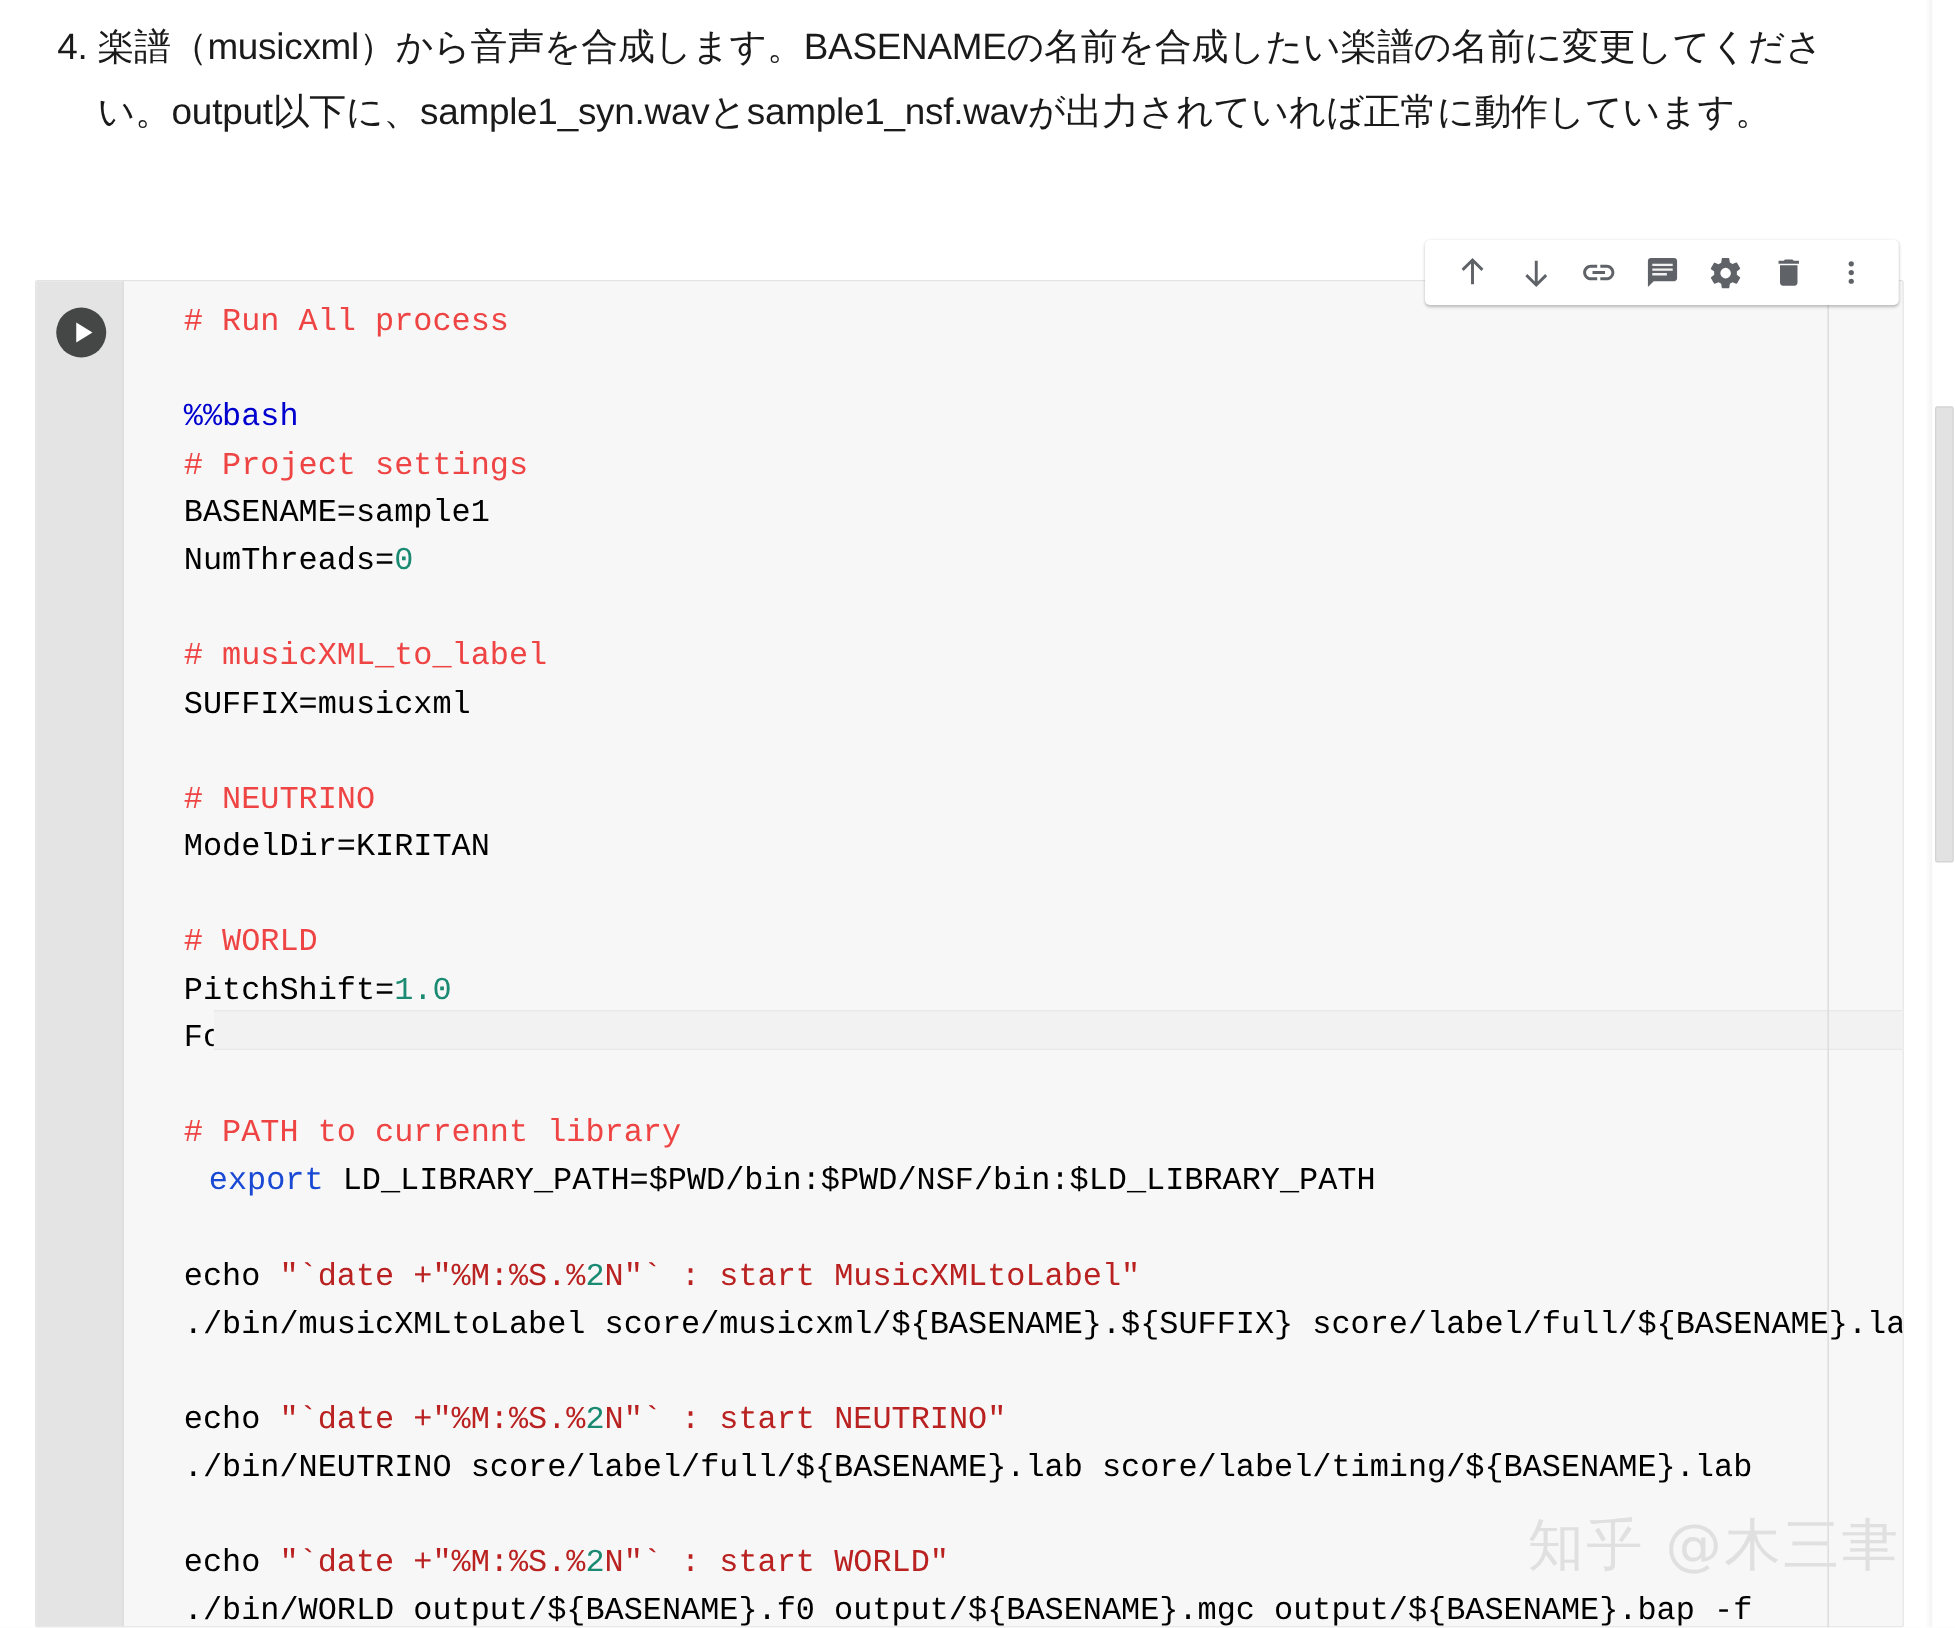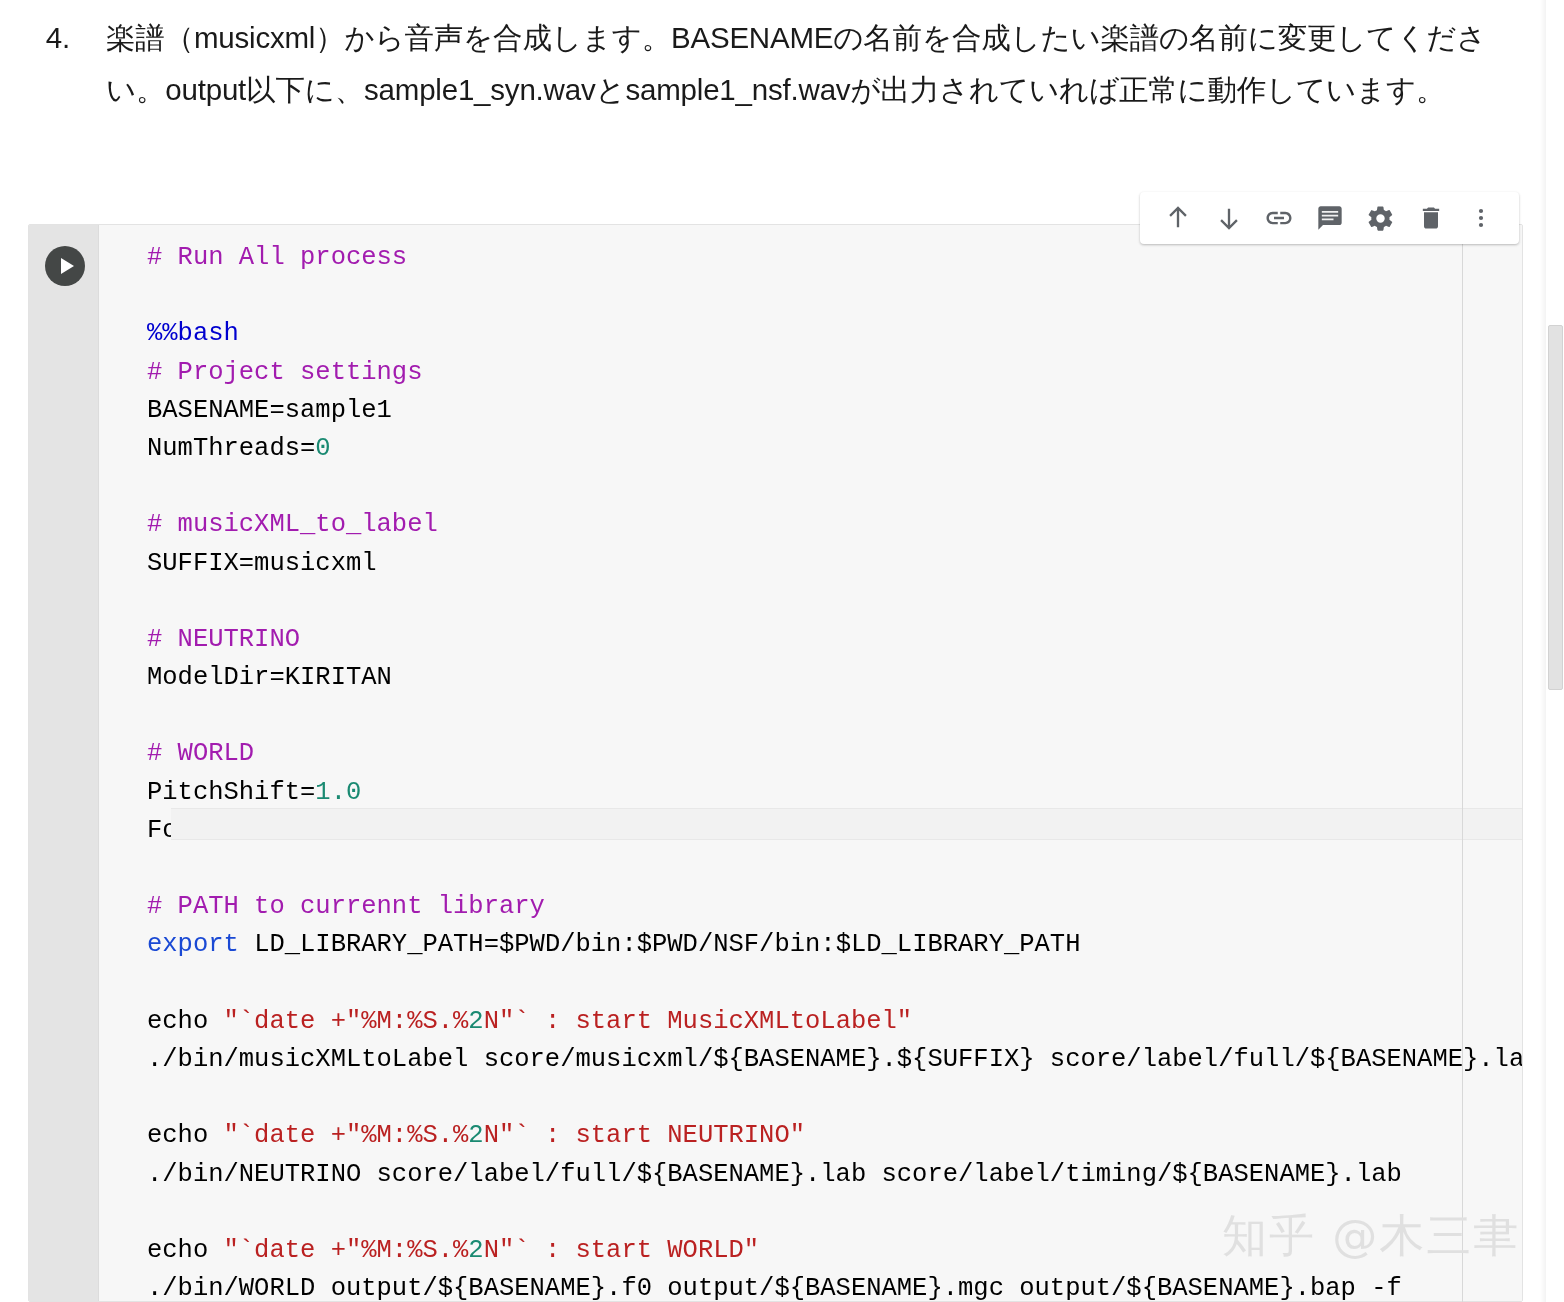--- a/index.html
+++ b/index.html
@@ -35,21 +35,20 @@
   .list-marker {
     flex: 0 0 auto;
     width: 48px;
     text-align: right;
     padding-right: 8px;
     box-sizing: border-box;
   }
   .list-body {
     flex: 1 1 auto;
     max-width: 1420px;
-    margin-left: 28px;
   }
 
   
   #cell-toolbar {
     position: absolute;
     left: 1140px;
     top: 192px;
     height: 52px;
     width: 379px;
     background: #ffffff;
@@ -134,23 +133,23 @@
     top: 14px;
     padding: 0 0 0 47px;
     font-family: "Liberation Mono", "DejaVu Sans Mono", monospace;
     font-size: 25.5px;
     line-height: 38.2px;
     white-space: pre;
     color: #000000;
     letter-spacing: 0px;
   }
   .ln { height: 38.2px; }
-  .cm  { color: #a21caf; }          
+  .cm  { color: #ef4444; }          
   .mag { color: #0000cf; font-weight: 400; }  
-  .kw  { color: #1a49d4; }          
+  .kw  { color: #1a49d4; margin-left: 20px; }          
   .num { color: #1a8a72; }          
   .str { color: #ba2121; }          
 
   
   #active-line {
     position: absolute;
     left: 71px;
     top: 583px;
     width: 1390px;
     height: 32px;

